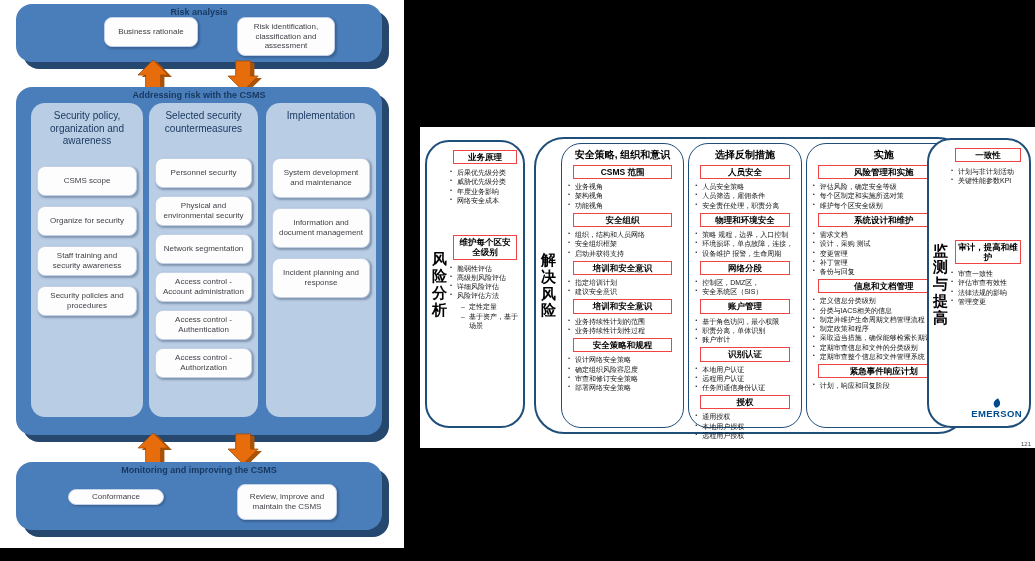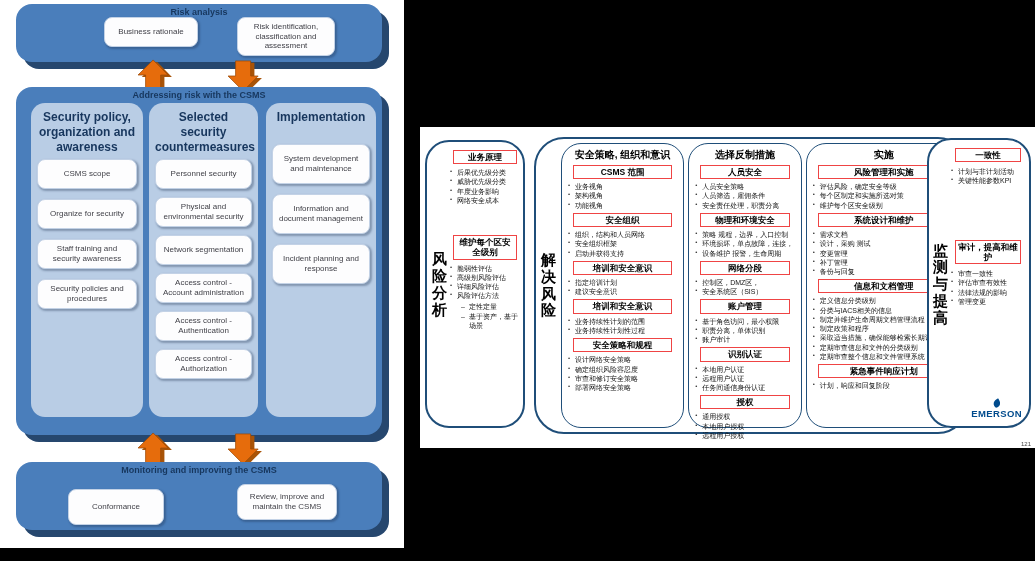--- a/index.html
+++ b/index.html
@@ -14,28 +14,28 @@
   .sec-top{top:4px;height:58px;}
   .sec-mid{top:87px;height:348px;}
   .sec-bot{top:462px;height:68px;}
   .sec-title{font-size:9px;font-weight:bold;color:#17375E;text-align:center;padding-top:3px;}
   .abs{position:absolute;}
   .wbox{background:#FDFDFE;border:1px solid #C3D2E6;border-radius:8px;display:flex;align-items:center;
         justify-content:center;text-align:center;font-size:8px;color:#3F3F46;line-height:1.2;
         padding:3px 4px;box-sizing:border-box;box-shadow:1.5px 1.5px 2px rgba(30,50,80,.35);}
   .box-br{left:52px;top:13px;width:94px;height:30px;margin-left:36px;}
   .box-ri{left:221px;top:13px;width:98px;height:39px;}
-  .box-cf{left:52px;top:27px;width:96px;height:36px;}
+  .box-cf{left:52px;top:27px;width:96px;height:16px;}
   .box-rv{left:221px;top:22px;width:100px;height:36px;}
   .col{position:absolute;top:16px;height:314px;background:#B9CDE5;border-radius:14px;
        padding:7px 6px;box-sizing:border-box;}
   .col1{left:15px;width:112px;}
   .col2{left:133px;width:109px;}
   .col3{left:250px;width:110px;}
-  .col-title{font-size:12px;font-weight:bold;color:#17365D;text-align:center;min-height:30px;margin-bottom:4px;line-height:1.25;}
+  .col-title{font-size:10px;font-weight:normal;color:#17365D;text-align:center;min-height:30px;margin-bottom:18px;line-height:1.25;}
   .boxlist{display:flex;flex-direction:column;gap:10px;}
   .col2 .boxlist{gap:8px;}
   .boxlist .wbox{min-height:30px;}
   .col3 .boxlist .wbox{min-height:40px;}
   .arrow{position:absolute;width:34px;height:32px;}
   .ar1{left:138px;top:59px;}
   .ar2{left:228px;top:60px;}
   .ar3{left:138px;top:432px;}
   .ar4{left:228px;top:433px;}
 

